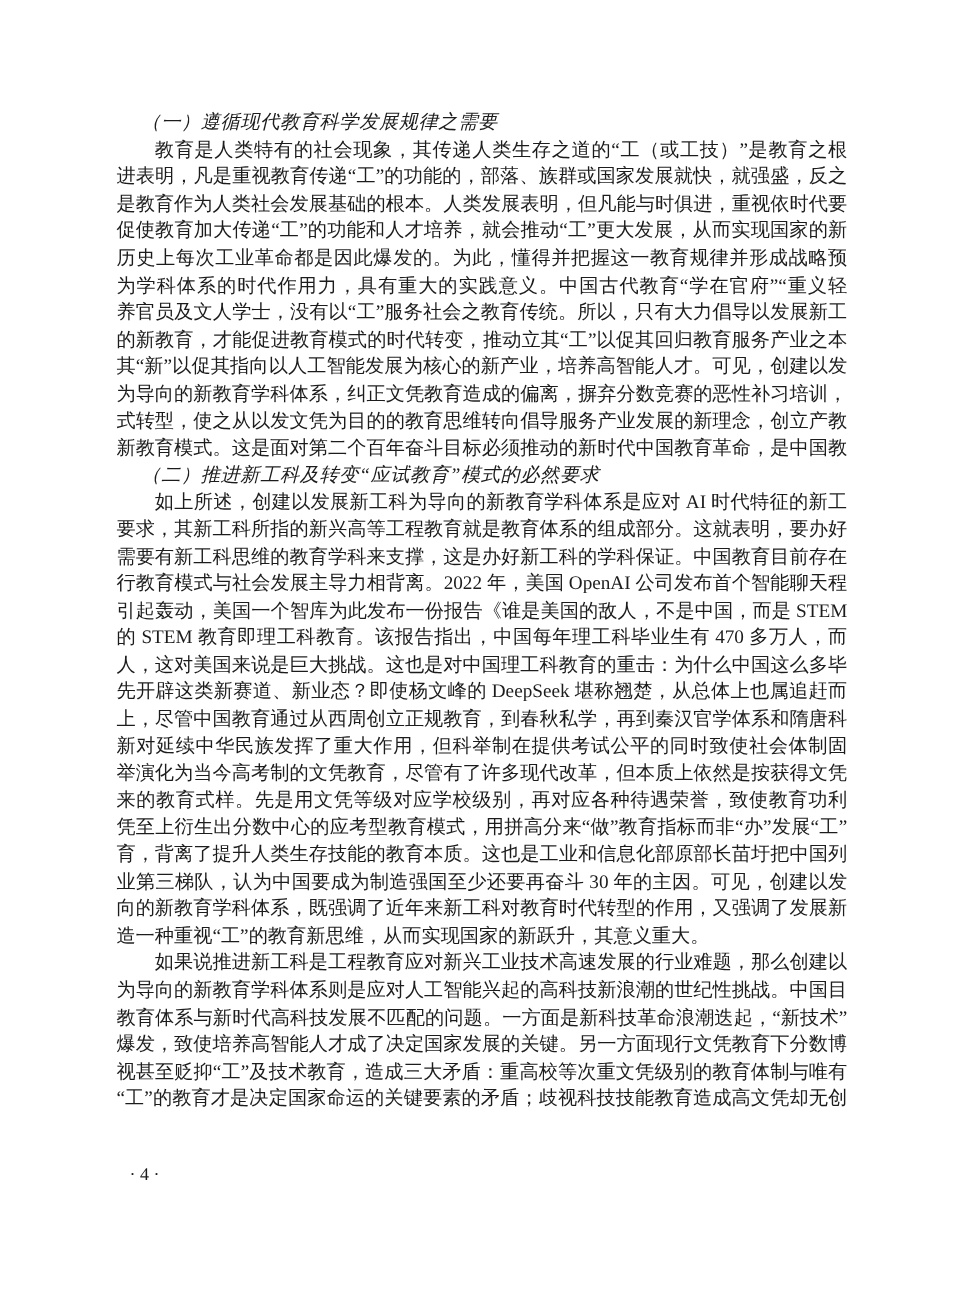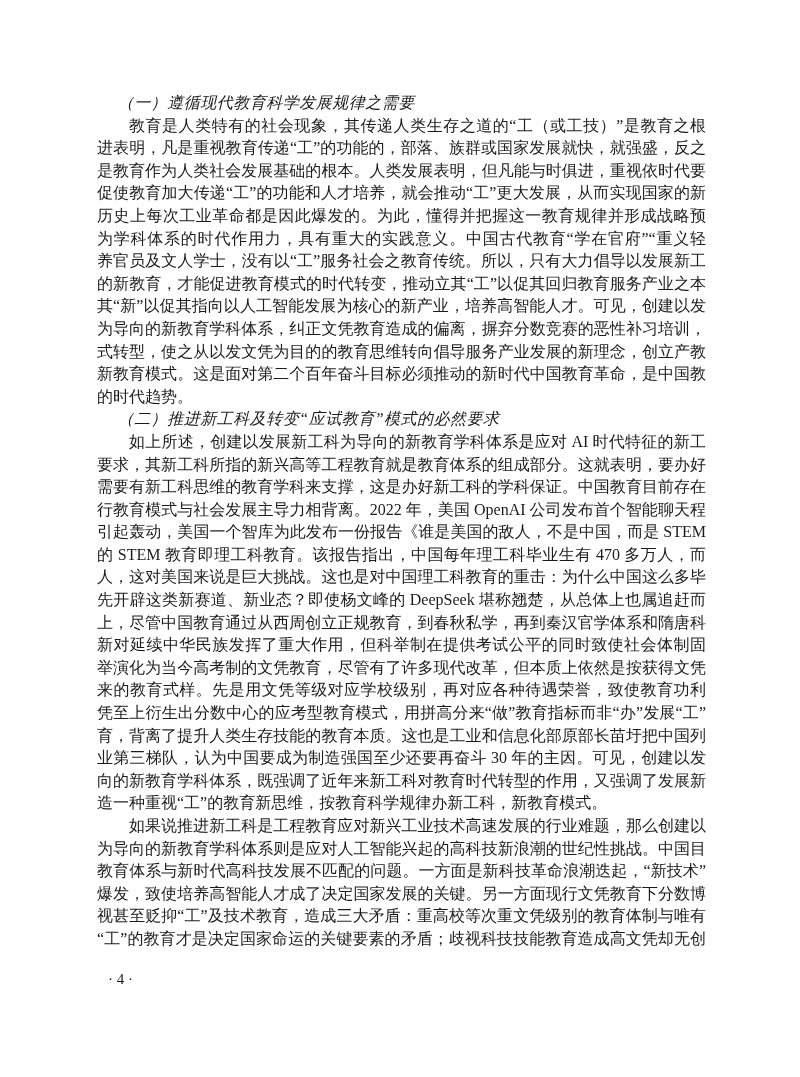--- a/index.html
+++ b/index.html
@@ -65,41 +65,40 @@
         <div class="line">是教育作为人类社会发展基础的根本。人类发展表明，但凡能与时俱进，重视依时代要求积极变革</div>
         <div class="line">促使教育加大传递“工”的功能和人才培养，就会推动“工”更大发展，从而实现国家的新跃升，</div>
         <div class="line">历史上每次工业革命都是因此爆发的。为此，懂得并把握这一教育规律并形成战略预见，就会转化</div>
         <div class="line">为学科体系的时代作用力，具有重大的实践意义。中国古代教育“学在官府”“重义轻利”，主要培</div>
         <div class="line">养官员及文人学士，没有以“工”服务社会之教育传统。所以，只有大力倡导以发展新工科为导向</div>
         <div class="line">的新教育，才能促进教育模式的时代转变，推动立其“工”以促其回归教育服务产业之本性，又展</div>
         <div class="line">其“新”以促其指向以人工智能发展为核心的新产业，培养高智能人才。可见，创建以发展新工科</div>
         <div class="line">为导向的新教育学科体系，纠正文凭教育造成的偏离，摒弃分数竞赛的恶性补习培训，促进教育模</div>
         <div class="line">式转型，使之从以发文凭为目的的教育思维转向倡导服务产业发展的新理念，创立产教互动发展的</div>
         <div class="line">新教育模式。这是面对第二个百年奋斗目标必须推动的新时代中国教育革命，是中国教育学科发展</div>
-        <div class="line last">的时代趋势。</div>
       </div>
       <div class="heading">（二）推进新工科及转变“应试教育”模式的必然要求</div>
       <div>
         <div class="line first">如上所述，创建以发展新工科为导向的新教育学科体系是应对 AI 时代特征的新工业革命的必然</div>
         <div class="line">要求，其新工科所指的新兴高等工程教育就是教育体系的组成部分。这就表明，要办好新工科，就</div>
         <div class="line">需要有新工科思维的教育学科来支撑，这是办好新工科的学科保证。中国教育目前存在的问题是现</div>
         <div class="line">行教育模式与社会发展主导力相背离。2022 年，美国 OpenAI 公司发布首个智能聊天程序 ChatGPT</div>
         <div class="line">引起轰动，美国一个智库为此发布一份报告《谁是美国的敌人，不是中国，而是 STEM 教育》。这里</div>
         <div class="line">的 STEM 教育即理工科教育。该报告指出，中国每年理工科毕业生有 470 多万人，而美国仅 56.8 万</div>
         <div class="line">人，这对美国来说是巨大挑战。这也是对中国理工科教育的重击：为什么中国这么多毕业生未能最</div>
         <div class="line">先开辟这类新赛道、新业态？即使杨文峰的 DeepSeek 堪称翘楚，从总体上也属追赶而非原创。本质</div>
         <div class="line">上，尽管中国教育通过从西周创立正规教育，到春秋私学，再到秦汉官学体系和隋唐科举制四次创</div>
         <div class="line">新对延续中华民族发挥了重大作用，但科举制在提供考试公平的同时致使社会体制固化。如今由科</div>
         <div class="line">举演化为当今高考制的文凭教育，尽管有了许多现代改革，但本质上依然是按获得文凭等次编织起</div>
         <div class="line">来的教育式样。先是用文凭等级对应学校级别，再对应各种待遇荣誉，致使教育功利化；其次由文</div>
         <div class="line">凭至上衍生出分数中心的应考型教育模式，用拼高分来“做”教育指标而非“办”发展“工”的教</div>
         <div class="line">育，背离了提升人类生存技能的教育本质。这也是工业和信息化部原部长苗圩把中国列为全球制造</div>
         <div class="line">业第三梯队，认为中国要成为制造强国至少还要再奋斗 30 年的主因。可见，创建以发展新工科为导</div>
         <div class="line">向的新教育学科体系，既强调了近年来新工科对教育时代转型的作用，又强调了发展新工科还应锻</div>
-        <div class="line last">造一种重视“工”的教育新思维，按教育科学规律办新工科，新教育模式。</div>
+        <div class="line last">造一种重视“工”的教育新思维，从而实现国家的新跃升，其意义重大。</div>
       </div>
       <div>
         <div class="line first">如果说推进新工科是工程教育应对新兴工业技术高速发展的行业难题，那么创建以发展新工科</div>
         <div class="line">为导向的新教育学科体系则是应对人工智能兴起的高科技新浪潮的世纪性挑战。中国目前存在人才</div>
         <div class="line">教育体系与新时代高科技发展不匹配的问题。一方面是新科技革命浪潮迭起，“新技术”“新基建”</div>
         <div class="line">爆发，致使培养高智能人才成了决定国家发展的关键。另一方面现行文凭教育下分数博弈加剧，无</div>
         <div class="line">视甚至贬抑“工”及技术教育，造成三大矛盾：重高校等次重文凭级别的教育体制与唯有重视发展</div>
         <div class="line">“工”的教育才是决定国家命运的关键要素的矛盾；歧视科技技能教育造成高文凭却无创业能力致使</div>
       </div>
     </div>

